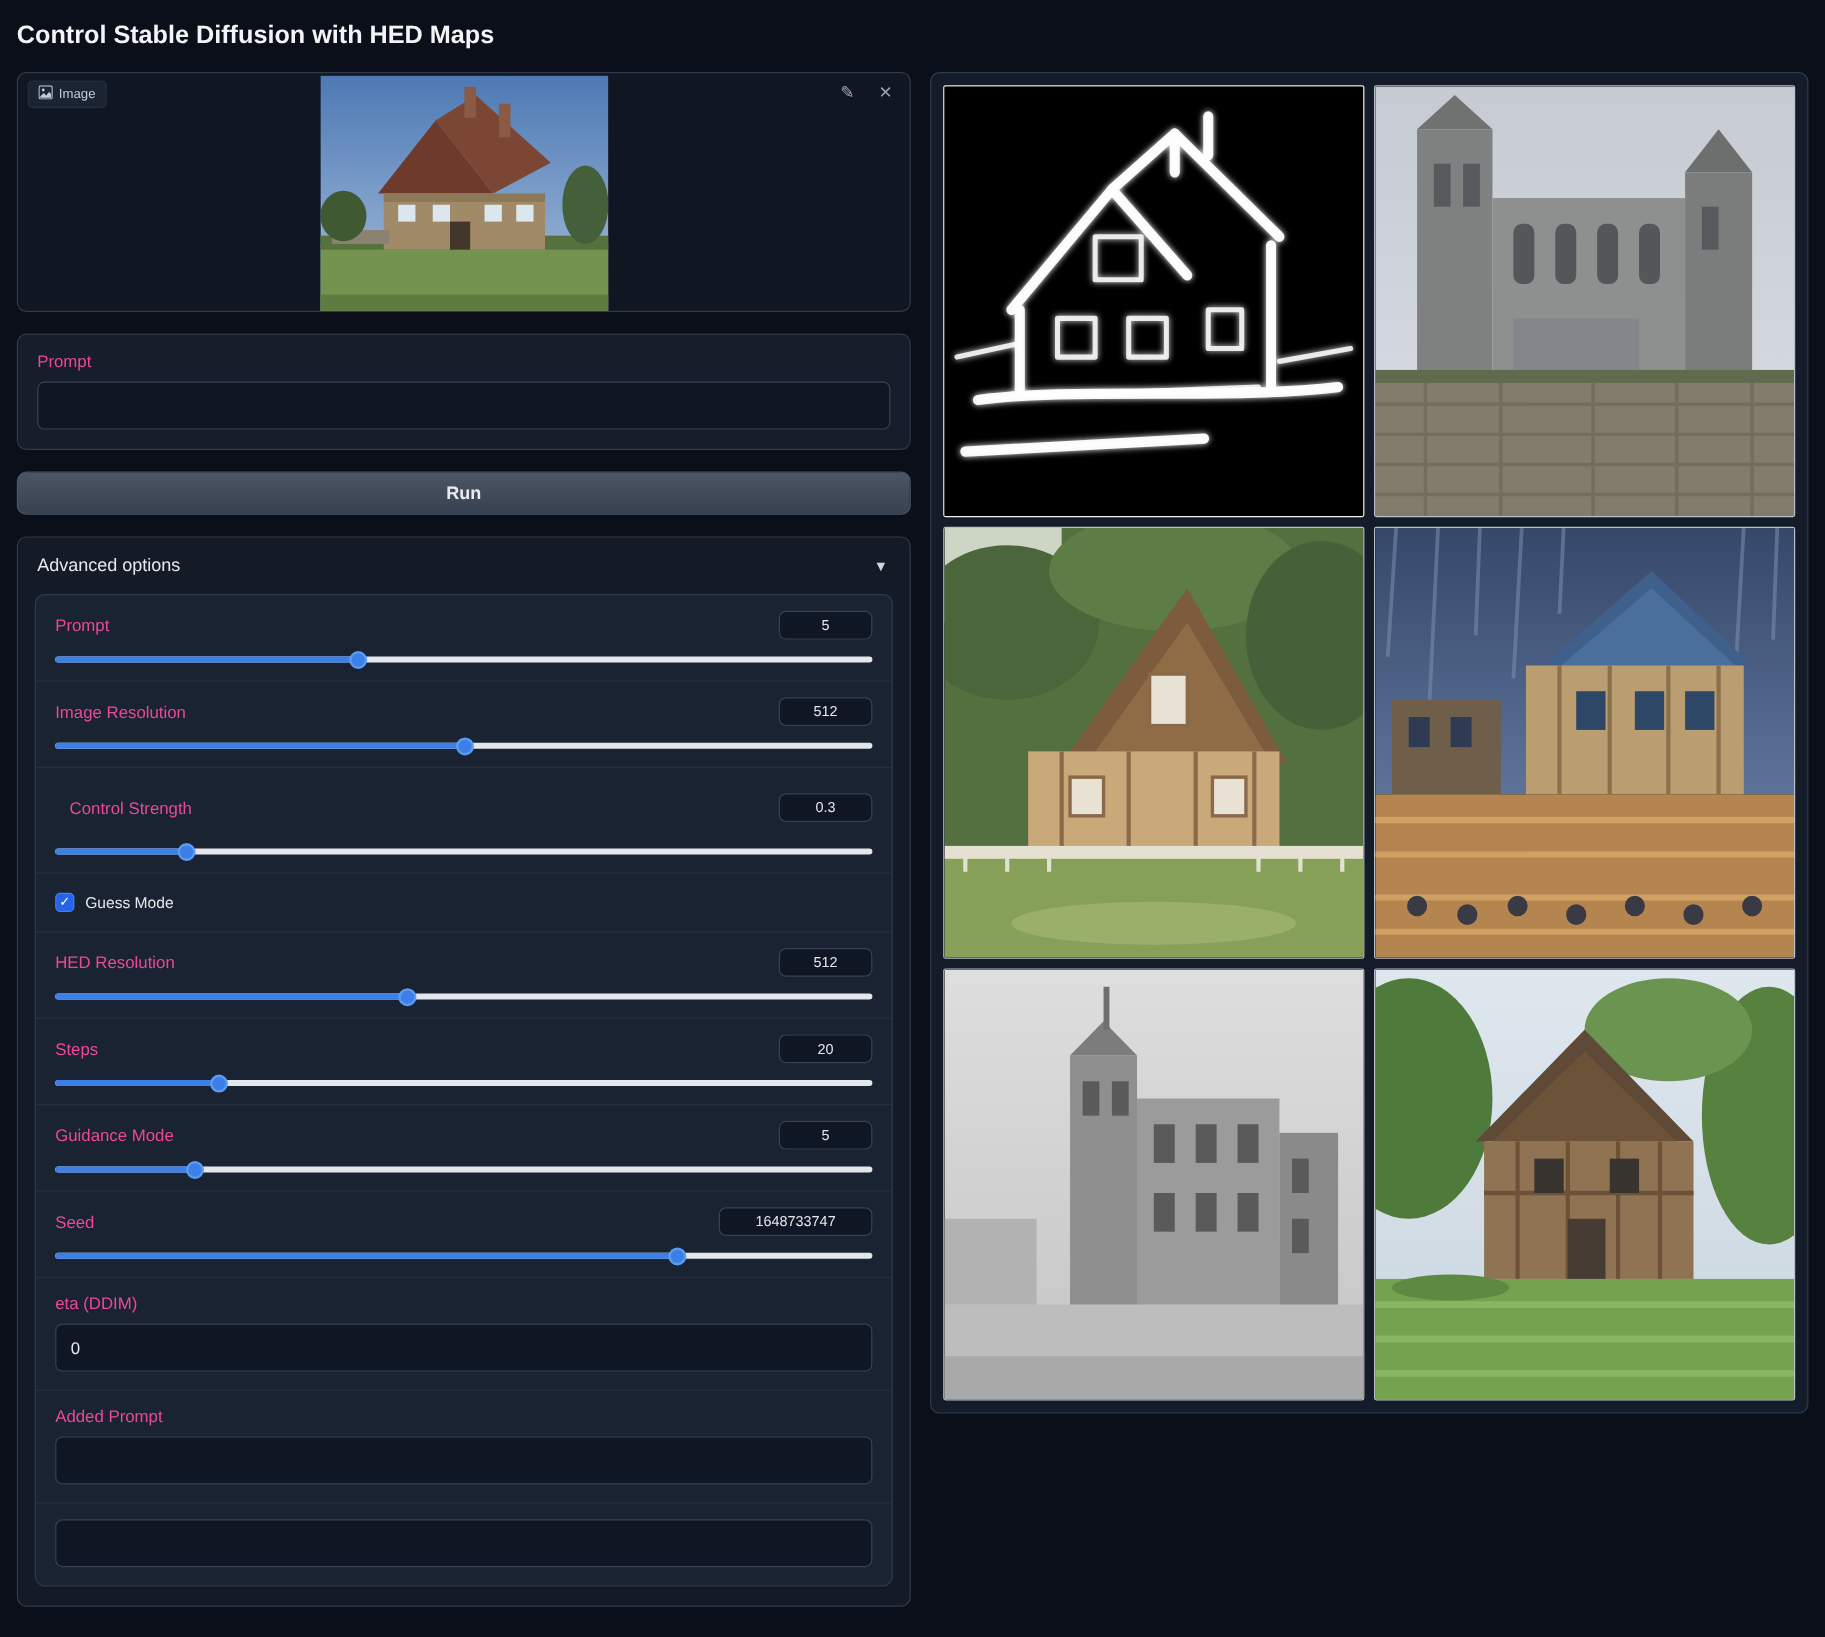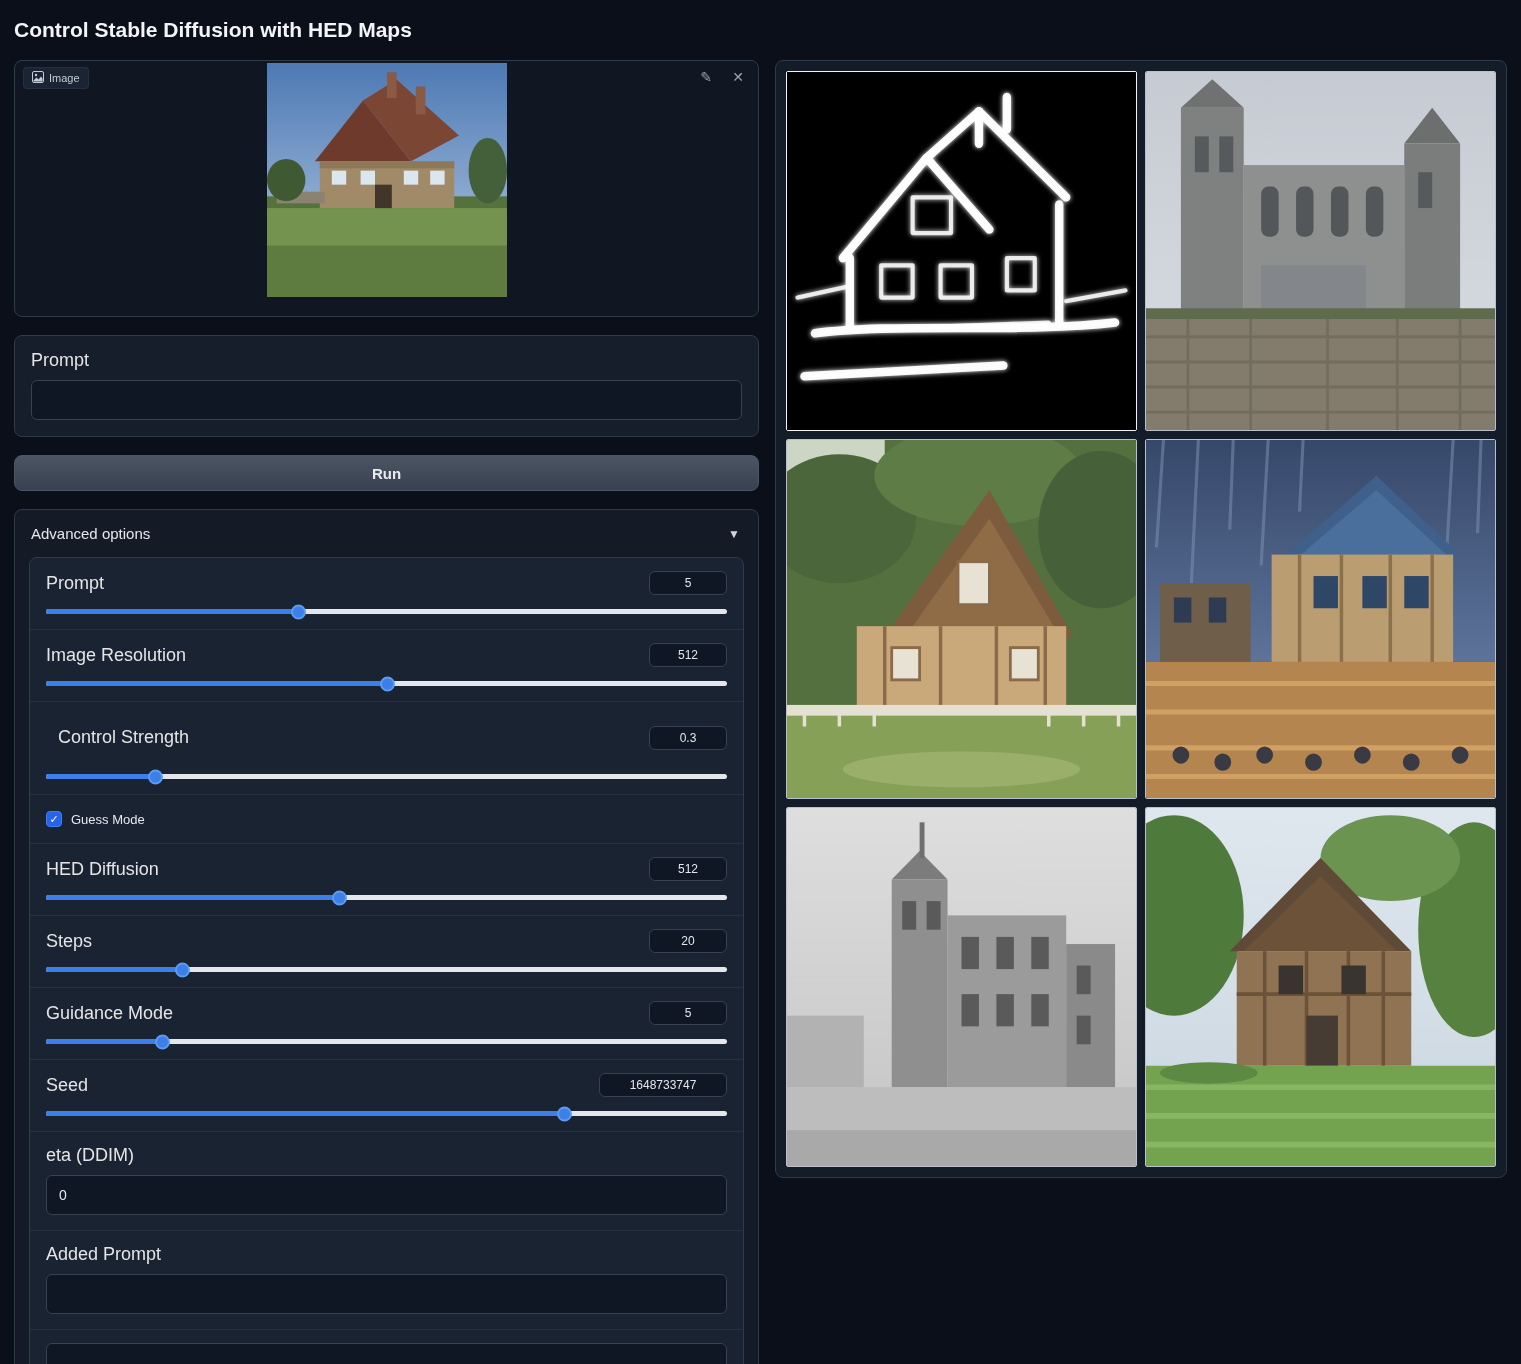--- a/index.html
+++ b/index.html
@@ -15,41 +15,41 @@
   .left-col { width:745px; flex:none; display:flex; flex-direction:column; gap:18px; }
   .right-col { flex:1; }
 
   .block {
     background:#161e2c;
     border:1px solid #2f3a4b;
     border-radius:8px;
   }
 
   
-  .image-block { position:relative; height:257px; background:#101622; overflow:hidden; }
+  .image-block { position:relative; height:200px; background:#101622; overflow:hidden; }
   .image-tag {
     position:absolute; top:6px; left:8px; z-index:3;
     display:flex; align-items:center; gap:5px;
     background:#1b2432; border:1px solid #34405266; border-radius:4px;
     padding:3px 8px; font-size:11px; color:#c3cbd6;
   }
   .image-actions { position:absolute; top:6px; right:10px; z-index:3; display:flex; gap:12px; }
   .icon-btn {
     background:none; border:none; color:#9ca3af; font-size:14px; cursor:pointer;
     width:20px; height:20px; line-height:20px; text-align:center; padding:0;
   }
   .uploaded-photo {
     position:absolute; top:2px; left:50%; transform:translateX(-50%);
     width:240px; height:234px;
   }
   .uploaded-photo svg { width:100%; height:100%; display:block; }
 
   
   .field-block { padding:14px 16px 16px 16px; }
-  .field-label { font-size:18px; color:#e5e5e5; margin-bottom:9px; display:block; }
+  .field-label { font-size:14px; color:#ec4899; margin-bottom:9px; display:block; }
   .text-input {
     width:100%; height:40px;
     background:#0f1624; border:1px solid #374151; border-radius:6px;
     color:#e5e7eb; font-size:14px; padding:0 12px;
     font-family:"Liberation Sans", sans-serif;
   }
 
   
   .run-button {
     width:100%; height:36px;
@@ -218,21 +218,21 @@
           </div>
         </div>
 
         <div class="control-row checkbox-row">
           <div class="checkbox-box">✓</div>
           <span class="checkbox-label">Guess Mode</span>
         </div>
 
         <div class="control-row">
           <div class="slider-head">
-            <label class="field-label" style="margin:0">HED Diffusion</label>
+            <label class="field-label" style="margin:0">HED Resolution</label>
             <input class="num-box" value="512" style="">
           </div>
           <div class="slider-track">
             <div class="slider-fill" style="width: 43%;">
               <div class="slider-handle"></div>
             </div>
           </div>
         </div>
 
         <div class="control-row">

